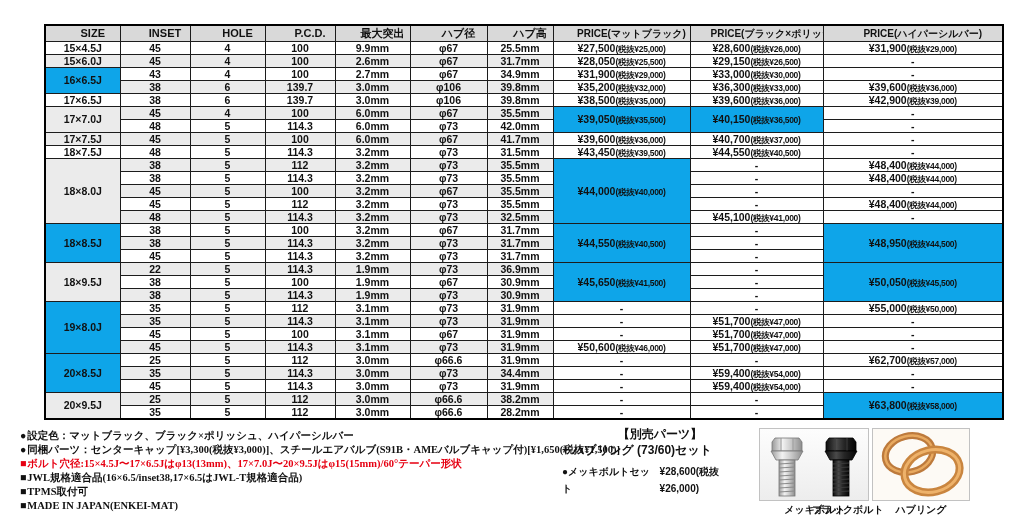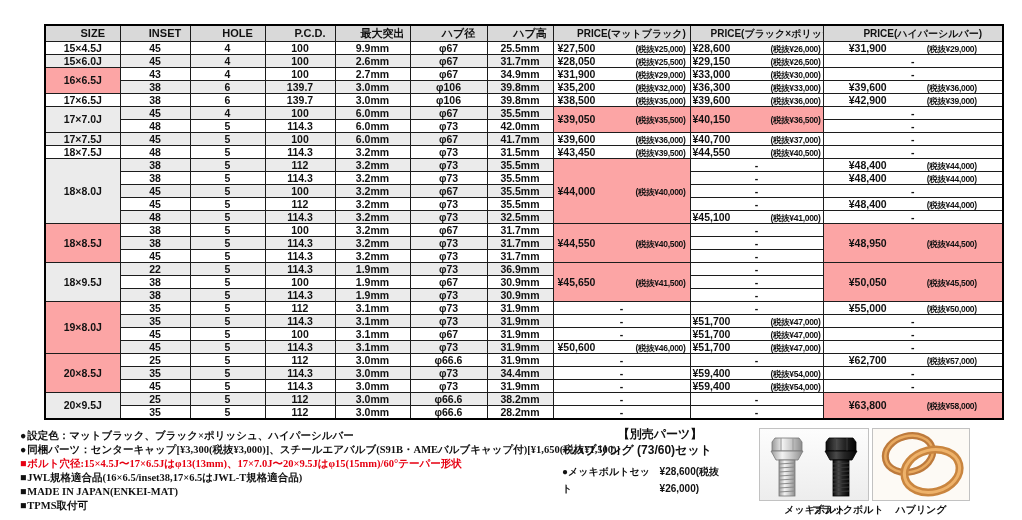--- a/index.html
+++ b/index.html
@@ -14,22 +14,22 @@
     border-collapse:collapse;table-layout:fixed;border:2px solid #000;
   }
   .spec th,.spec td{
     border:1px solid #1c1c1c;padding:0;text-align:center;vertical-align:middle;
     font-weight:bold;line-height:1;white-space:nowrap;overflow:hidden;color:#111;
   }
   .spec th{background:#d9d9d9;height:15px;font-size:11px;padding-left:20px;}
   .spec th.price-h{font-size:10px;margin-top:40px;}
   .spec td{height:12px;font-size:10.5px;background:#fff;}
   .spec tbody tr:nth-child(even) td.speccol{background:#ebebeb;}
-  .spec td.merged{background:#fca5a5;}
-  .spec td .tax{font-size:8.5px;letter-spacing:-0.3px;padding-left:40px;}
+  .spec td.merged{background:#0ea5e9;}
+  .spec td .tax{font-size:8.5px;letter-spacing:-0.3px;}
   
   .notes{position:absolute;left:20px;top:429px;font-size:10.5px;font-weight:bold;line-height:14px;}
   .note{white-space:nowrap;font-family:Liberation Serif, serif;}
   .note .b{margin-right:1px;}
   .note.red{color:#e60012;}
   
   .parts{position:absolute;left:562px;top:427px;width:196px;font-weight:bold;}
   .p-title{font-size:12px;line-height:15px;text-align:center;}
   .p-line{font-size:12px;line-height:16px;}
   .p-items{margin-top:5px;}
@@ -393,22 +393,22 @@
         <td>-</td>
       </tr>
     </tbody>
 </table>
 
 <div class="notes">
   <div class="note"><span class="b">●</span><span>設定色：マットブラック、ブラック×ポリッシュ、ハイパーシルバー</span></div>
   <div class="note"><span class="b">●</span><span>同梱パーツ：センターキャップ[¥3,300(税抜¥3,000)]、スチールエアバルブ(S91B・AMEバルブキャップ付)[¥1,650(税抜¥1,500)]</span></div>
   <div class="note red"><span class="b">■</span><span>ボルト穴径:15×4.5J〜17×6.5Jはφ13(13mm)、17×7.0J〜20×9.5Jはφ15(15mm)/60°テーパー形状</span></div>
   <div class="note"><span class="b">■</span><span>JWL規格適合品(16×6.5/inset38,17×6.5はJWL-T規格適合品)</span></div>
+  <div class="note"><span class="b">■</span><span>TPMS取付可</span></div>
   <div class="note"><span class="b">■</span><span>MADE IN JAPAN(ENKEI-MAT)</span></div>
-  <div class="note"><span class="b">■</span><span>TPMS取付可</span></div>
 </div>
 
 <div class="parts">
   <div class="p-title">【別売パーツ】</div>
   <div class="p-line">+ ハブリング (73/60)セット</div>
   <div class="p-items">
     <div class="p-item">
       <span>●メッキボルトセット</span>
       <span>¥28,600(税抜¥26,000)</span>
     </div>

